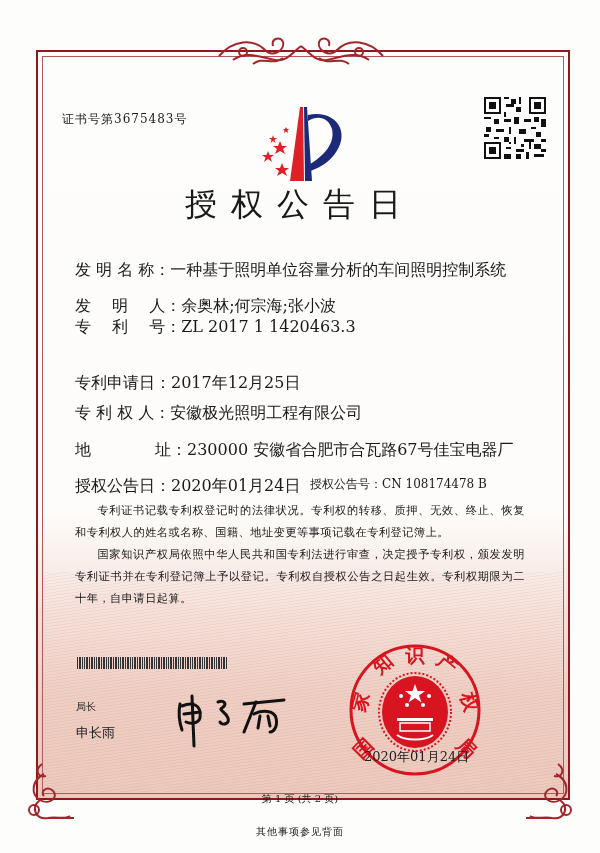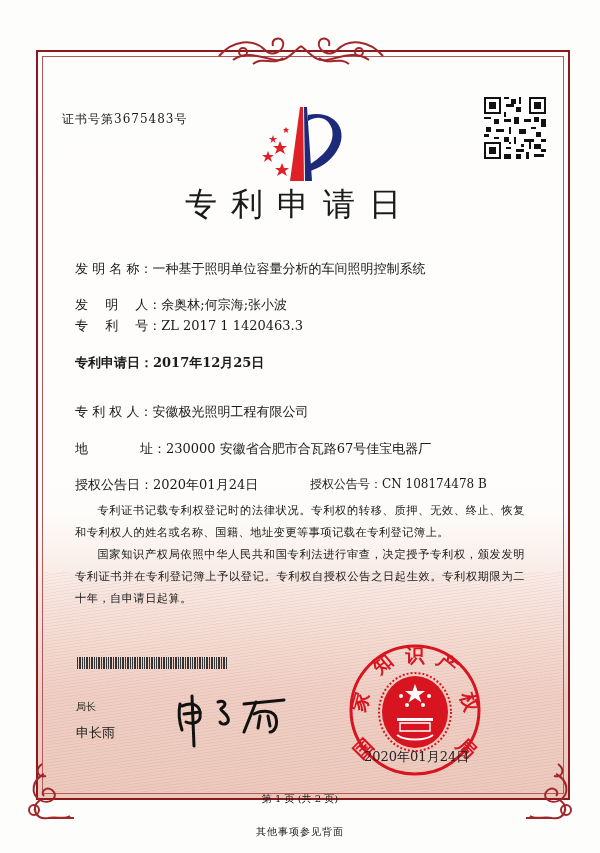--- a/index.html
+++ b/index.html
@@ -30,25 +30,25 @@
 
   .cert-no { position: absolute; left: 62px; top: 111px; font-size: 12px; letter-spacing: 1px; }
   .logo { position: absolute; left: 256px; top: 93px; width: 100px; height: 90px; }
   .qr { position: absolute; left: 484px; top: 97px; width: 62px; height: 62px; }
 
   .title {
     position: absolute; left: 0; width: 600px; top: 183px; text-align: center;
     font-size: 32px; letter-spacing: 14px; font-weight: normal;
     font-family: "DejaVu Sans", "Liberation Sans", sans-serif;
   }
-  .field { position: absolute; left: 75px; font-size: 13px; white-space: nowrap; }
+  .field { position: absolute; left: 75px; font-size: 16px; white-space: nowrap; }
   .field .label { display: inline-block; }
   .field .value { display: inline-block; }
   .f1 { top: 260px; } .f2 { top: 296px; } .f3 { top: 317px; text-align: center; }
-  .f4 { top: 354px; font-weight: bold; } .f5 { top: 403px; } .f6 { top: 440px; }
+  .f4 { top: 373px; } .f5 { top: 403px; } .f6 { top: 440px; }
   .f7 { top: 476px; }
   .f7b { position: absolute; left: 290px; top: 476px; font-size: 12px; white-space: nowrap; margin-left: 20px; }
 
   .body-text {
     position: absolute; left: 75px; width: 450px; top: 500px;
     font-size: 11.2px; line-height: 22px; text-align: justify;
     letter-spacing: 0.5px;
   }
   .body-text p { margin: 0; text-indent: 2em; }
 
@@ -160,21 +160,21 @@
       <rect x="8" y="23" width="3" height="2"></rect>
     <rect x="13" y="23" width="2" height="2"></rect>
       <rect x="17" y="22" width="1" height="3"></rect>
       <rect x="20" y="23" width="4" height="1"></rect>
     <rect x="23" y="21" width="2" height="1"></rect>
       <rect x="15" y="19" width="1" height="1"></rect>
       <rect x="10" y="18" width="1" height="1"></rect>
   </g>
 </svg>
 
-<div class="title">专利申请日</div>
+<div class="title">授权公告日</div>
 
 <div class="field f1">
   <span class="label">发 明 名 称：</span><span class="value">一种基于照明单位容量分析的车间照明控制系统</span>
 </div>
 <div class="field f2">
   <span class="label">发　 明　 人：</span><span class="value">余奥林;何宗海;张小波</span>
 </div>
 <div class="field f3">
   <span class="label">专　 利　 号：</span><span class="value">ZL 2017 1 1420463.3</span>
 </div>

